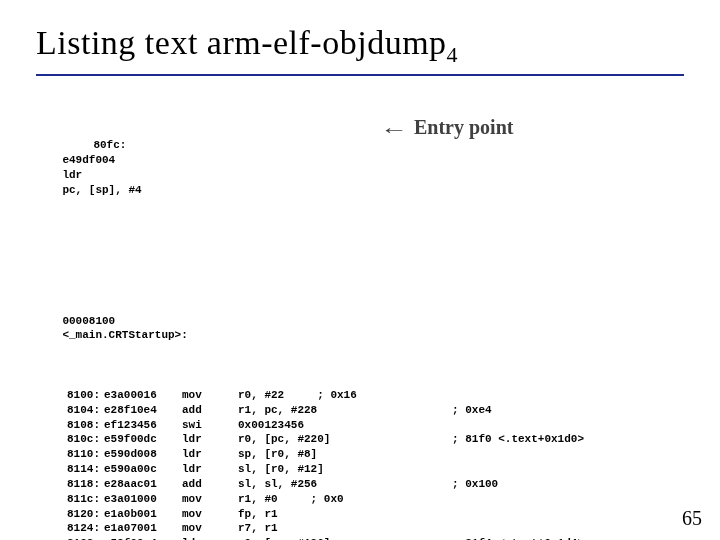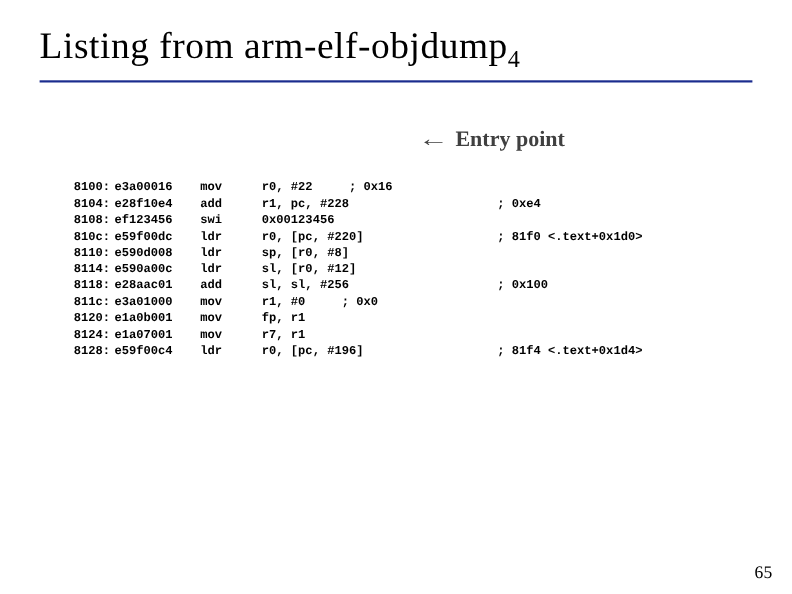--- a/index.html
+++ b/index.html
@@ -26,33 +26,44 @@
     left: 380px; top: 116px;
     font-family: "Times New Roman", Times, serif;
     font-size: 20px; font-weight: bold; color: #404040;
   }
   .annot .arrow {
     display: inline-block; font-family: Arial, sans-serif; font-size: 20px;
     transform: scaleX(1.4); transform-origin: left center; margin-right: 14px;
   }
   .pagenum {
     position: absolute; right: 18px; bottom: 10px;
-    font-family: "Times New Roman", Times, serif; font-size: 16px; color:#000;
+    font-family: "Times New Roman", Times, serif; font-size: 20px; color:#000;
   }
   .gap { height: 12px; }
 </style>
 </head>
 <body>
 
 <h1>
-  <span>Listing from arm-elf-objdump</span><sub style="font-size:22px;">4</sub>
+  <span>Listing text arm-elf-objdump</span><sub style="font-size:22px;">4</sub>
 </h1>
 
 <div class="code">
+  <span class="row">
+    <span class="c-addr">80fc:</span>
+    <span class="c-hex">e49df004</span>
+    <span class="c-mnem">ldr</span>
+    <span class="c-arg">pc, [sp], #4</span>
+    <span class="c-cmt"></span>
+  </span>
   <span class="gap" style="display:block;"></span>
+  <span class="row sym-row">
+    <span class="sym-addr">00008100</span>
+    <span class="sym-rest">&lt;_main.CRTStartup&gt;:</span>
+  </span>
   <div id="rows-mount"><span class="row"><span class="c-addr">8100:</span><span class="c-hex">e3a00016</span><span class="c-mnem">mov</span><span class="c-arg">r0, #22     ; 0x16</span><span class="c-cmt"></span></span><span class="row"><span class="c-addr">8104:</span><span class="c-hex">e28f10e4</span><span class="c-mnem">add</span><span class="c-arg">r1, pc, #228</span><span class="c-cmt">; 0xe4</span></span><span class="row"><span class="c-addr">8108:</span><span class="c-hex">ef123456</span><span class="c-mnem">swi</span><span class="c-arg">0x00123456</span><span class="c-cmt"></span></span><span class="row"><span class="c-addr">810c:</span><span class="c-hex">e59f00dc</span><span class="c-mnem">ldr</span><span class="c-arg">r0, [pc, #220]</span><span class="c-cmt">; 81f0 &lt;.text+0x1d0&gt;</span></span><span class="row"><span class="c-addr">8110:</span><span class="c-hex">e590d008</span><span class="c-mnem">ldr</span><span class="c-arg">sp, [r0, #8]</span><span class="c-cmt"></span></span><span class="row"><span class="c-addr">8114:</span><span class="c-hex">e590a00c</span><span class="c-mnem">ldr</span><span class="c-arg">sl, [r0, #12]</span><span class="c-cmt"></span></span><span class="row"><span class="c-addr">8118:</span><span class="c-hex">e28aac01</span><span class="c-mnem">add</span><span class="c-arg">sl, sl, #256</span><span class="c-cmt">; 0x100</span></span><span class="row"><span class="c-addr">811c:</span><span class="c-hex">e3a01000</span><span class="c-mnem">mov</span><span class="c-arg">r1, #0     ; 0x0</span><span class="c-cmt"></span></span><span class="row"><span class="c-addr">8120:</span><span class="c-hex">e1a0b001</span><span class="c-mnem">mov</span><span class="c-arg">fp, r1</span><span class="c-cmt"></span></span><span class="row"><span class="c-addr">8124:</span><span class="c-hex">e1a07001</span><span class="c-mnem">mov</span><span class="c-arg">r7, r1</span><span class="c-cmt"></span></span><span class="row"><span class="c-addr">8128:</span><span class="c-hex">e59f00c4</span><span class="c-mnem">ldr</span><span class="c-arg">r0, [pc, #196]</span><span class="c-cmt">; 81f4 &lt;.text+0x1d4&gt;</span></span></div>
 </div>
 
 <div class="annot">
   <span class="arrow">←</span><span>Entry point</span>
 </div>
 
 <div class="pagenum">65</div>
 
 </body></html>

